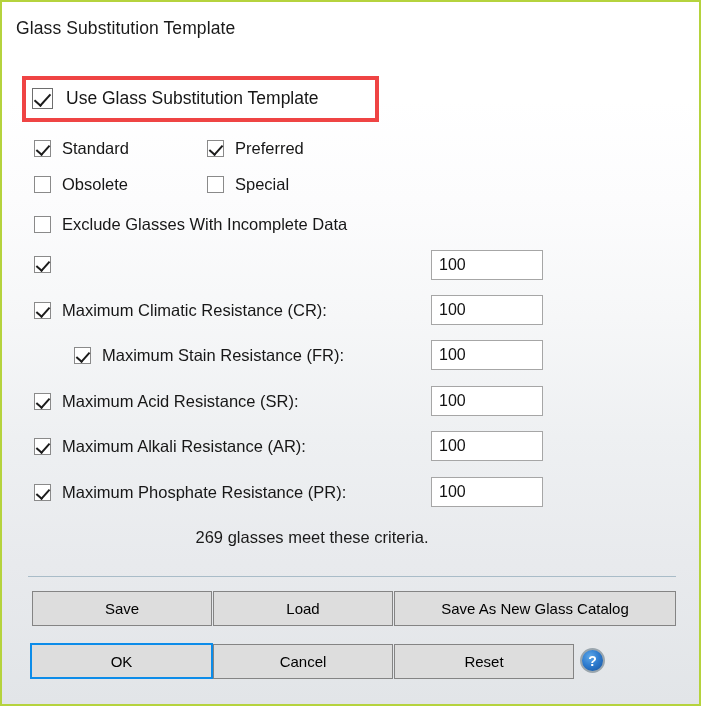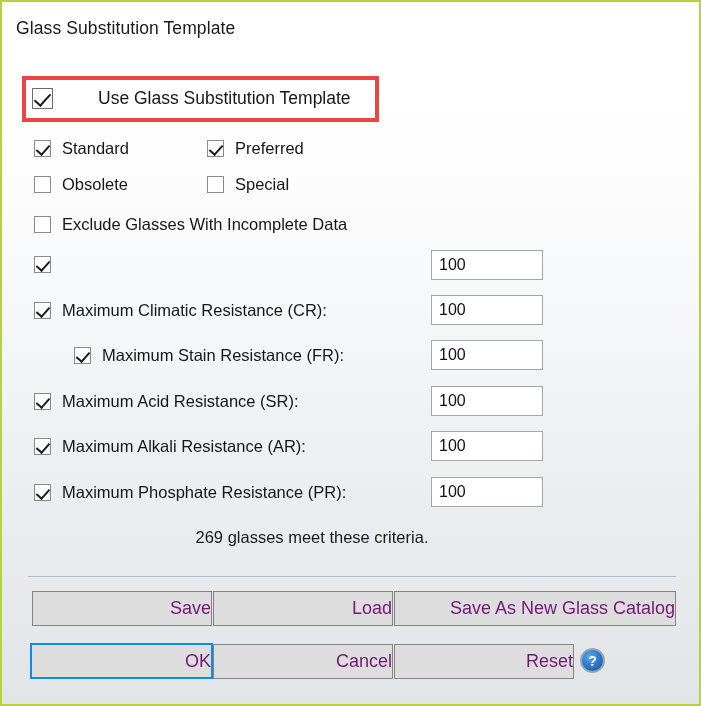--- a/index.html
+++ b/index.html
@@ -130,23 +130,23 @@
     background: #a9bcc8;
   }
 
   
   .btn {
     position: absolute;
     box-sizing: border-box;
     background: #dddddd;
     border: 1px solid #848484;
     font-family: "Liberation Sans", sans-serif;
-    font-size: 18px;
-    color: #701a75;
-    text-align: right;
+    font-size: 15px;
+    color: #000000;
+    text-align: center;
     cursor: default;
     padding: 0;
   }
   .btn.default {
     border: 2px solid #0c8ce9;
   }
 
   
   .help-icon {
     position: absolute;
@@ -169,21 +169,21 @@
 </style>
 </head>
 <body>
 
 <div class="dialog">
 
   <div class="title">Glass Substitution Template</div>
 
   <div class="highlight-box"></div>
 
-  <div class="cbrow" style="left:30px; top:86px;gap:32px;">
+  <div class="cbrow" style="left:30px; top:86px;">
     <span class="cbox big checked"></span>
     <span class="cblabel lg">Use Glass Substitution Template</span>
   </div>
 
   <div class="cbrow" style="left:32px; top:137px;">
     <span class="cbox checked"></span>
     <span class="cblabel">Standard</span>
   </div>
   <div class="cbrow" style="left:205px; top:137px;">
     <span class="cbox checked"></span>

